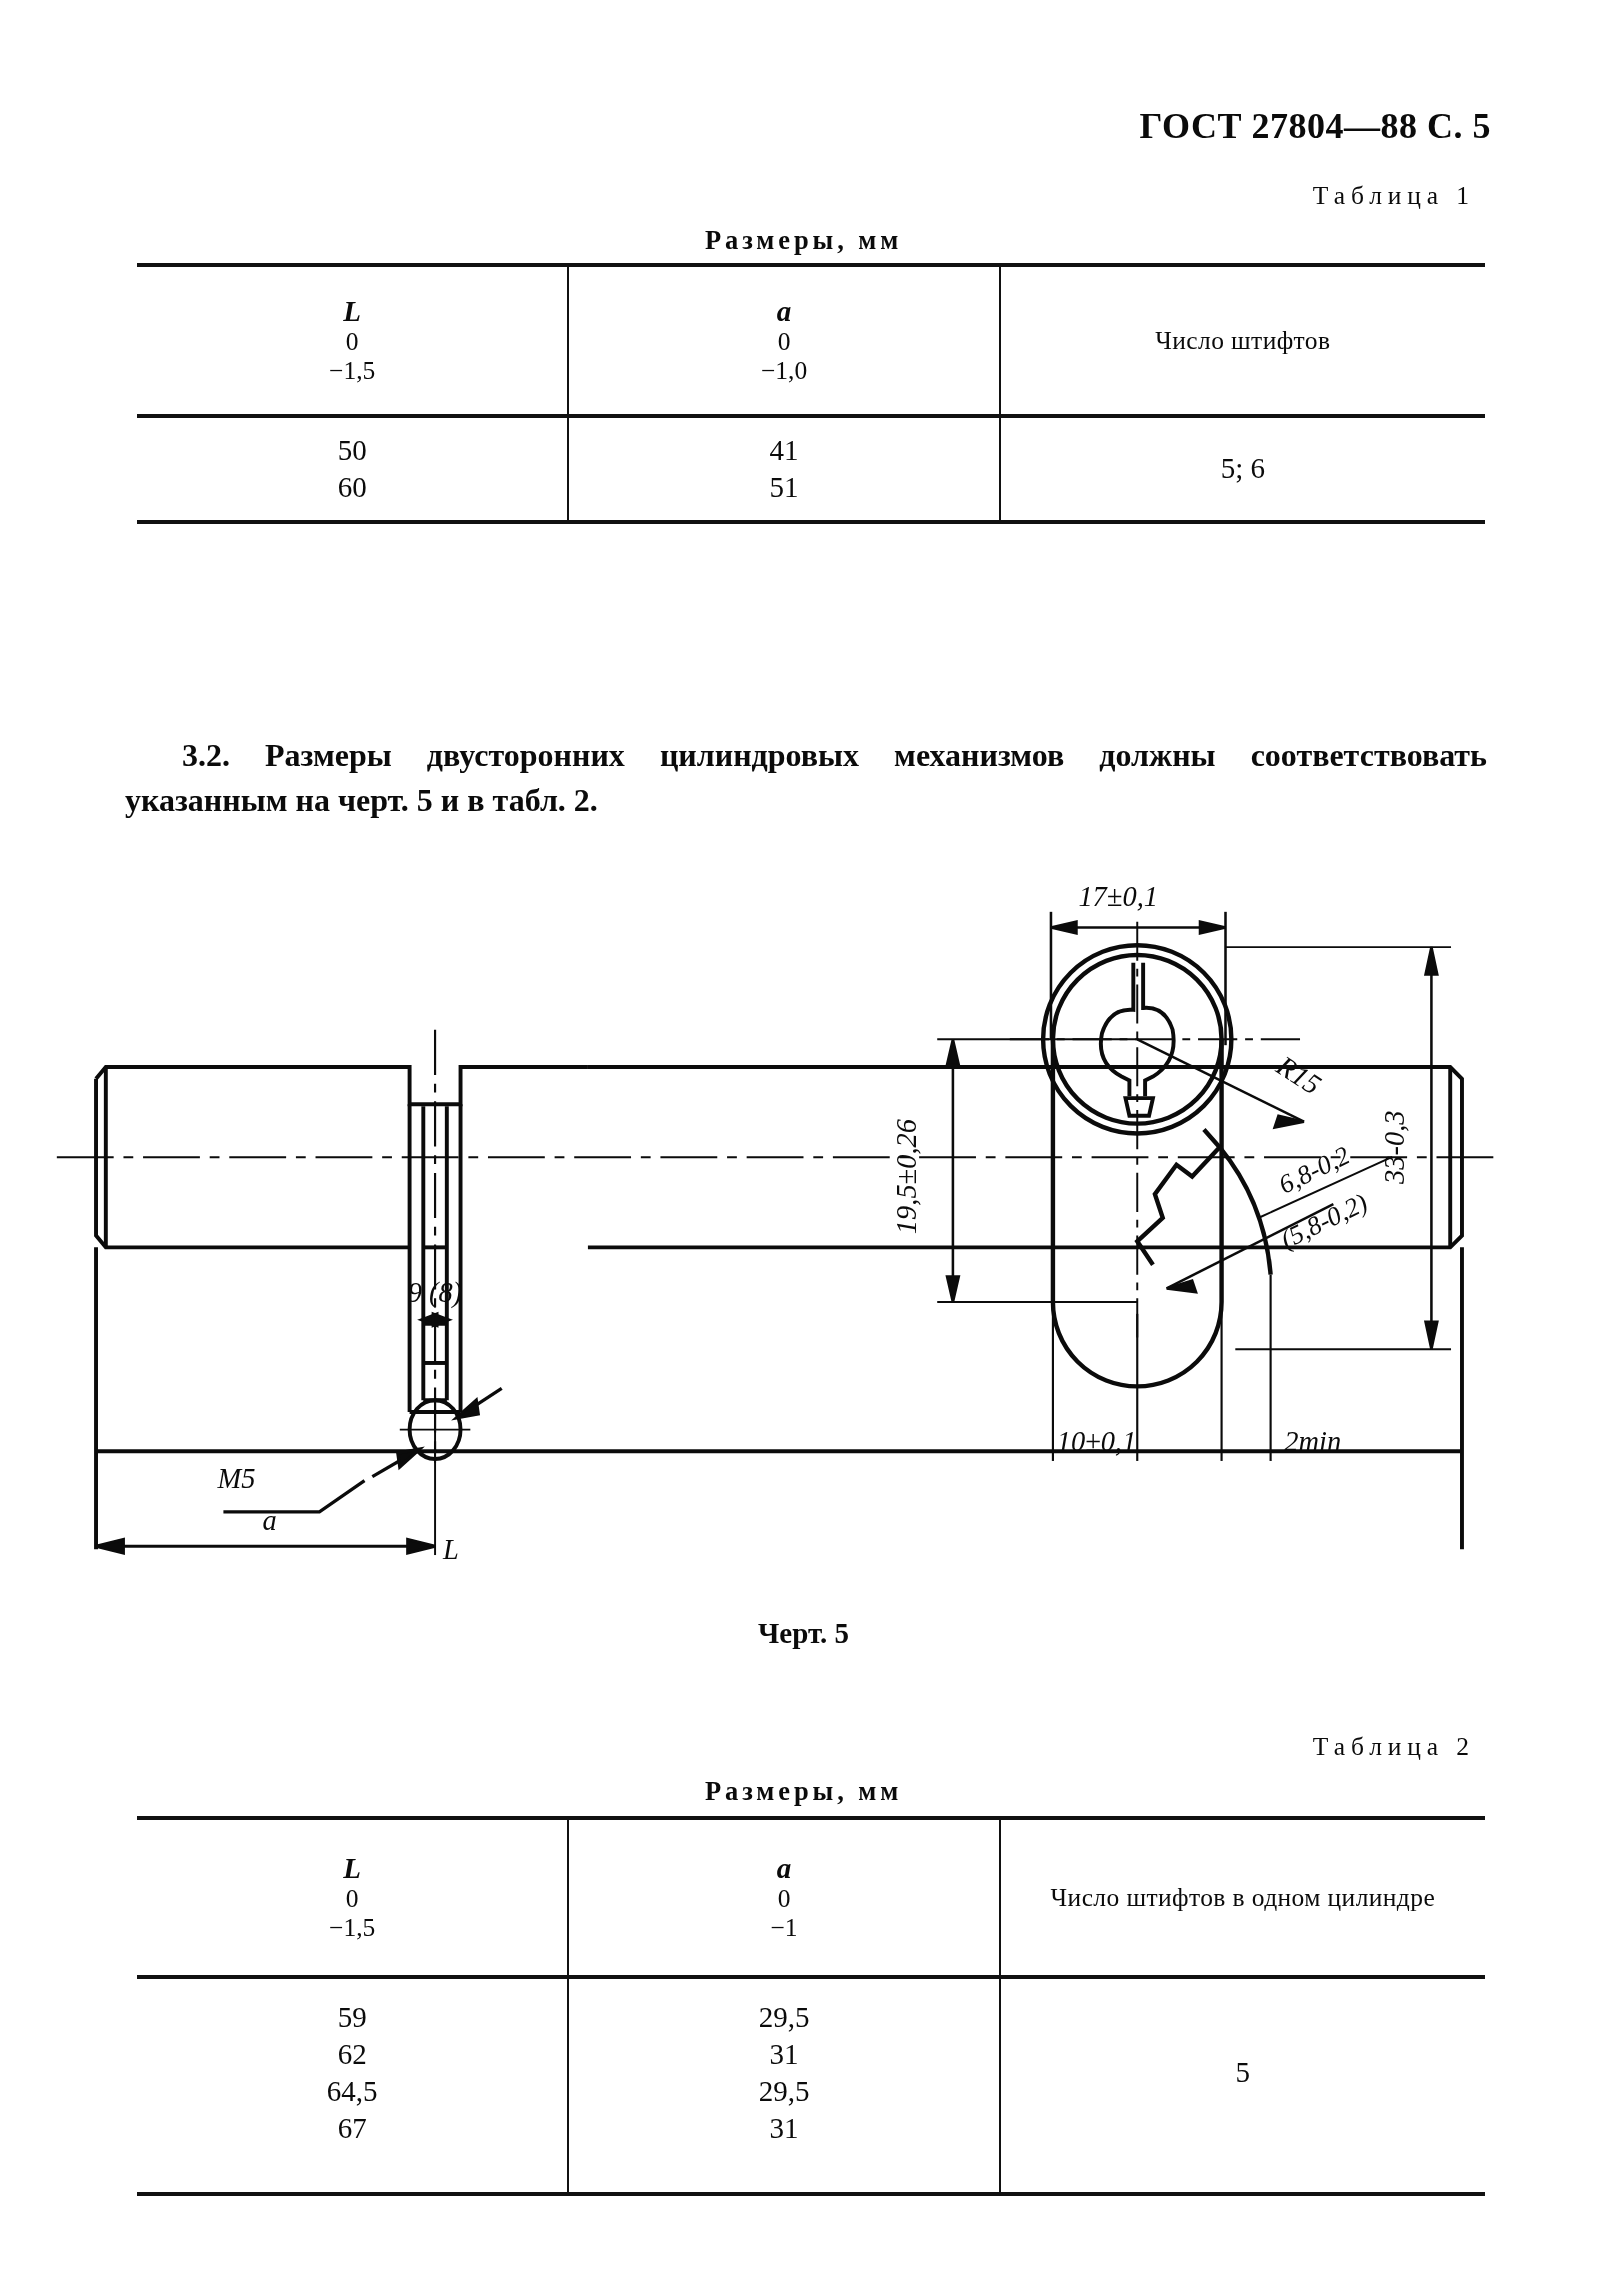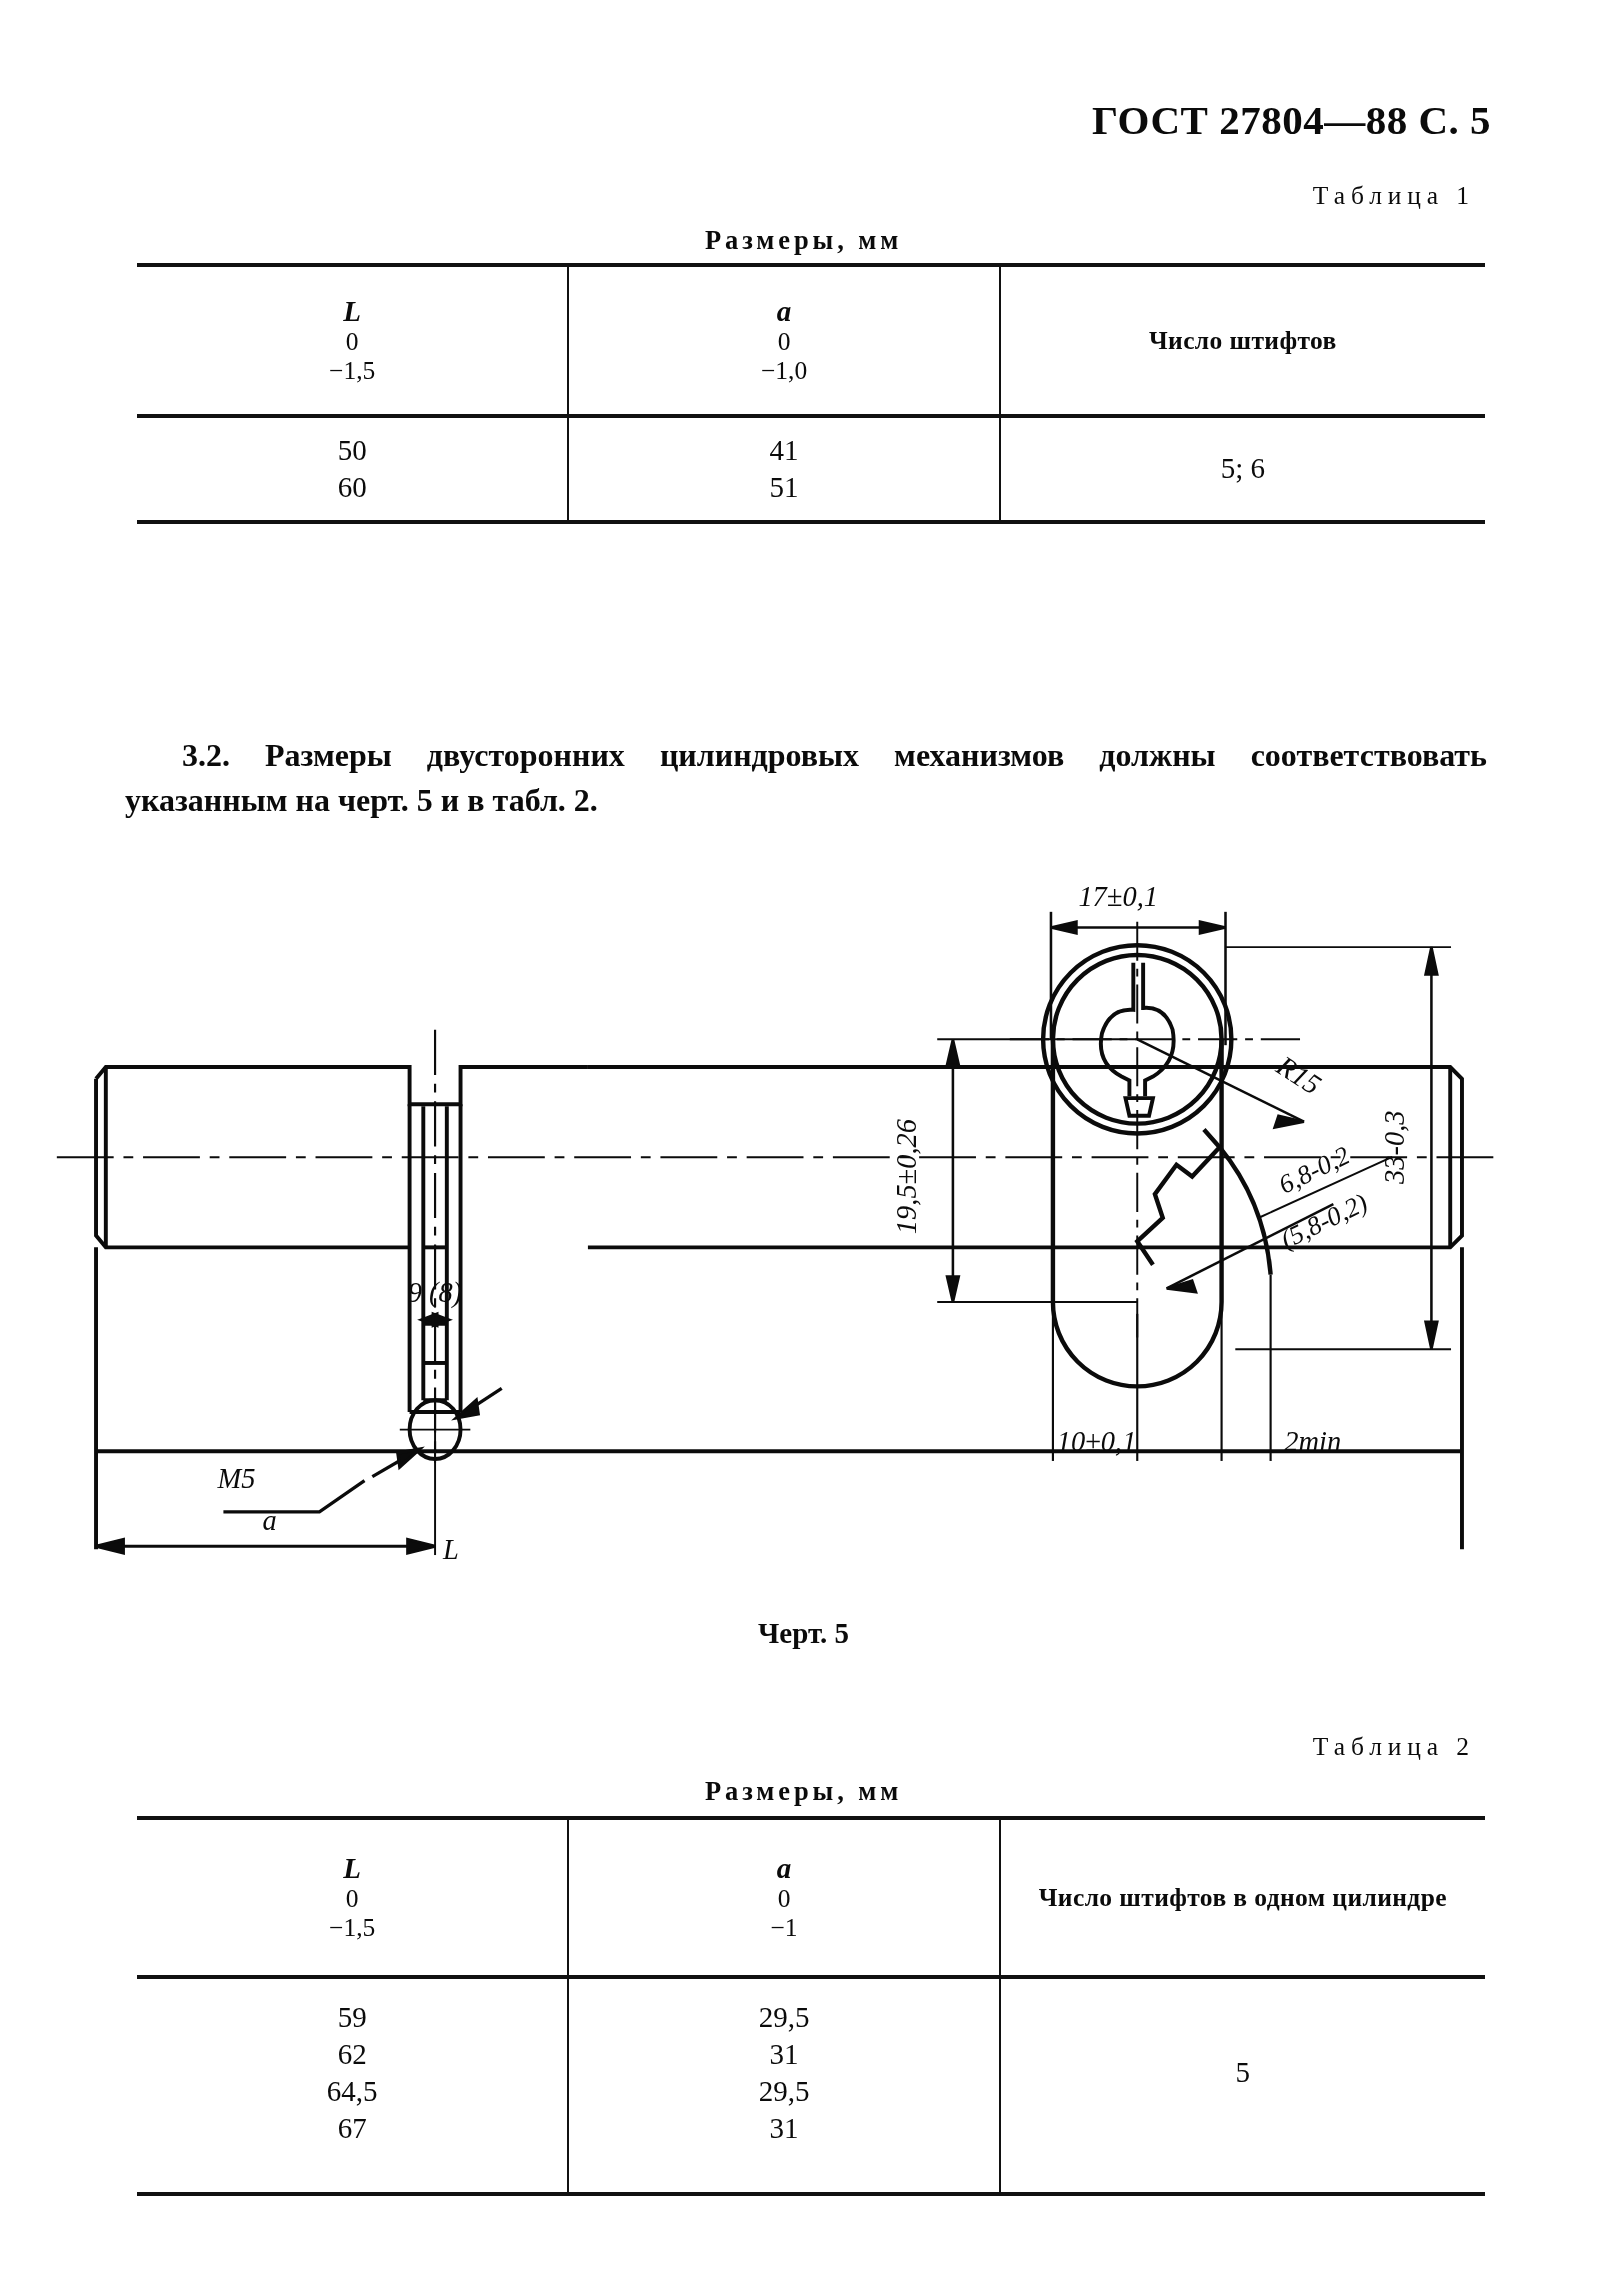--- a/index.html
+++ b/index.html
@@ -12,23 +12,23 @@
     height: 2287px;
     position: relative;
     font-family: "Liberation Serif", "DejaVu Serif", serif;
     color: #0b0b0b;
     overflow: hidden;
   }
 
   
   .page-header {
     position: absolute;
-    top: 96px;
+    top: 105px;
     right: 116px;
-    font-size: 41px;
+    font-size: 36px;
     font-weight: 700;
     letter-spacing: 0.5px;
     white-space: nowrap;
   }
   .table-caption {
     position: absolute;
     right: 132px;
     font-size: 25.5px;
     letter-spacing: 5.9px;
     white-space: nowrap;
@@ -106,21 +106,21 @@
     font-size: 29px;
     display: block;
   }
   .tol .up, .tol .low {
     display: block;
     font-size: 25.5px;
   }
   .hdr-text {
     font-size: 25.5px;
     line-height: 1.3;
-    font-weight: 700;
+    font-weight: 400;
     letter-spacing: 0.4px;
   }
   .val-stack span { display: block; }
 
   
   .para {
     position: absolute;
     left: 125px;
     width: 1362px;
     top: 733px;

